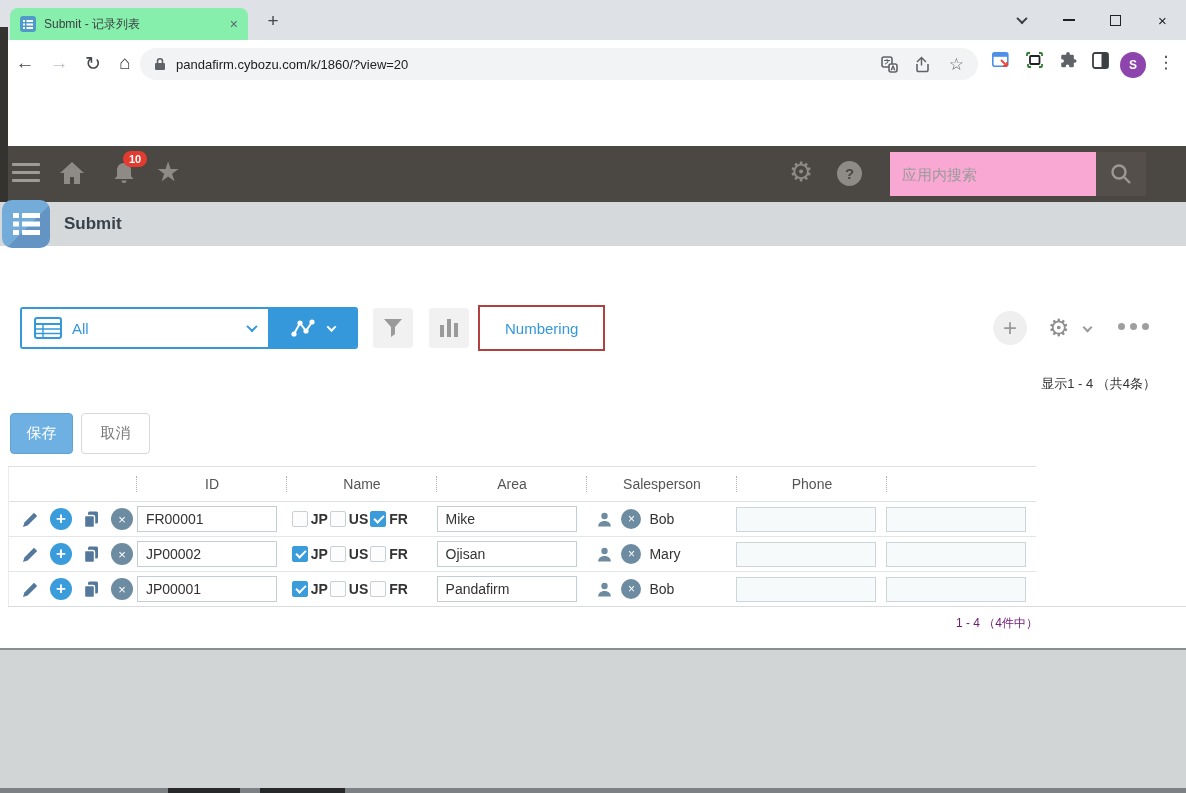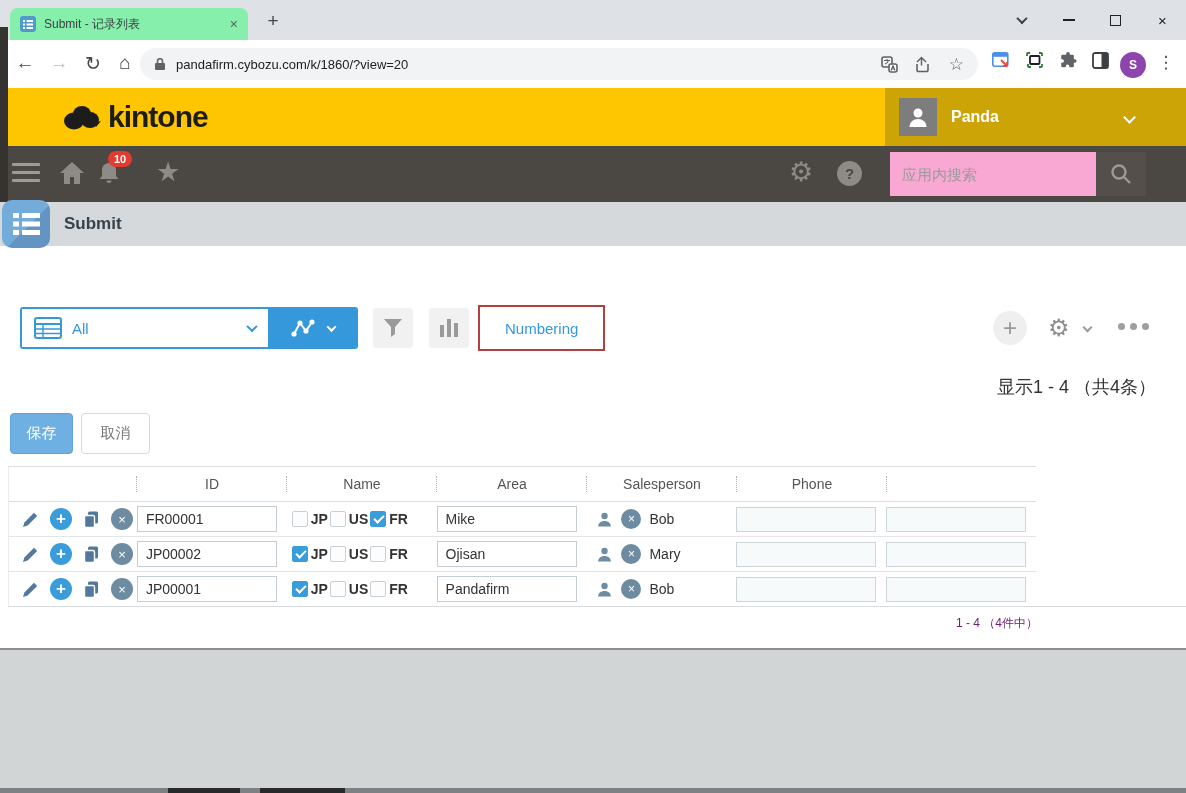--- a/index.html
+++ b/index.html
@@ -102,21 +102,21 @@
 
   .addbtn { position:absolute; left:993px; top:21px; width:34px; height:34px; border-radius:50%;
             background:#EFEFEF; color:#999; font-size:24px; font-weight:300; display:flex;
             align-items:center; justify-content:center; line-height:0; }
   .setgear { position:absolute; left:1048px; top:24px; font-size:24px; color:#8F8F8F; }
   .setchev { position:absolute; left:1084px; top:34px; width:7px; height:7px; border-right:2px solid #9B9B9B;
              border-bottom:2px solid #9B9B9B; transform:rotate(45deg); }
   .morebtn { position:absolute; left:1118px; top:33px; display:flex; gap:5px; }
   .morebtn i { width:7px; height:7px; border-radius:50%; background:#9E9E9E; }
 
-  .count { position:absolute; top:85px; right:30px; font-size:18px; color:#333; }
+  .count { position:absolute; top:85px; right:30px; font-size:13px; color:#333; }
 
   .savebtn { position:absolute; left:10px; top:123px; width:63px; height:41px; background:#6FB0E3;
              border:1px solid #5FA3D9; border-radius:4px; color:#fff; font-size:15px;
              display:flex; align-items:center; justify-content:center; }
   .cancelbtn { position:absolute; left:81px; top:123px; width:69px; height:41px; background:#fff;
                border:1px solid #D8D8D8; border-radius:4px; color:#777; font-size:15px;
                display:flex; align-items:center; justify-content:center; }
 
   
   .rtable { position:absolute; left:8px; top:176px; width:1028px; border-top:1px solid #DCDFE1;
@@ -242,54 +242,33 @@
         <rect x="1" y="1" width="15" height="15" rx="2" fill="none" stroke="#3C4043" stroke-width="1.8"></rect>
         <rect x="9.5" y="1" width="6.5" height="15" fill="#3C4043"></rect>
       </svg>
     </div>
     <div class="extrow" style="left:1120px;">
       <span class="avatar-s">S</span>
     </div>
     <span class="navic" style="left:1153px;font-size:17px;">⋮</span>
   </div>
 
-  <div class="ybar">
-    <div class="klogo">
-      <svg width="44" height="32" viewBox="0 0 44 32">
-        <ellipse cx="14" cy="20" rx="10" ry="8.5" fill="#1C1C1C"></ellipse>
-        <ellipse cx="22" cy="13" rx="9" ry="8" fill="#1C1C1C"></ellipse>
-        <ellipse cx="30" cy="19" rx="9" ry="8" fill="#1C1C1C"></ellipse>
-        <path d="M34 22l7-2-5 6z" fill="#1C1C1C"></path>
-      </svg>
-      <span class="klogo-text">kintone</span>
-    </div>
-    <div class="userblock">
-      <span class="uavatar">
-        <svg width="24" height="24" viewBox="0 0 24 24">
-          <circle cx="12" cy="8" r="4.5" fill="#fff"></circle>
-          <path d="M3.5 22c0-5 3.8-8 8.5-8s8.5 3 8.5 8z" fill="#fff"></path>
-        </svg>
-      </span>
-      <span class="uname">Panda</span>
-      <span class="wchev"></span>
-    </div>
-  </div>
 
   <div class="gnav">
     <div class="ham">
         <span></span>
         <span></span>
         <span></span>
       </div>
     <div class="gnav-ic" style="left:58px;">
       <svg width="28" height="26" viewBox="0 0 28 26">
         <path d="M14 2L2 13h4v11h6v-7h4v7h6V13h4z" fill="#8E8A85"></path>
       </svg>
     </div>
-    <div class="gnav-ic" style="left:96px;">
+    <div class="gnav-ic" style="left:111px;">
       <svg width="26" height="26" viewBox="0 0 26 26">
         <path d="M13 3c-4 0-7 3-7 7v6l-2.5 3h19L20 16v-6c0-4-3-7-7-7z" fill="#8E8A85"></path>
         <path d="M10.5 20.5a2.5 2.5 0 0 0 5 0z" fill="#8E8A85"></path>
       </svg>
       <span class="badge">10</span>
     </div>
     <div class="gnav-ic gstar" style="left:156px;top:12px;">★</div>
 
     <div class="gnav-ic ggear" style="left:789px;top:12px;">⚙</div>
     <div class="gnav-ic" style="left:837px;top:15px;">

